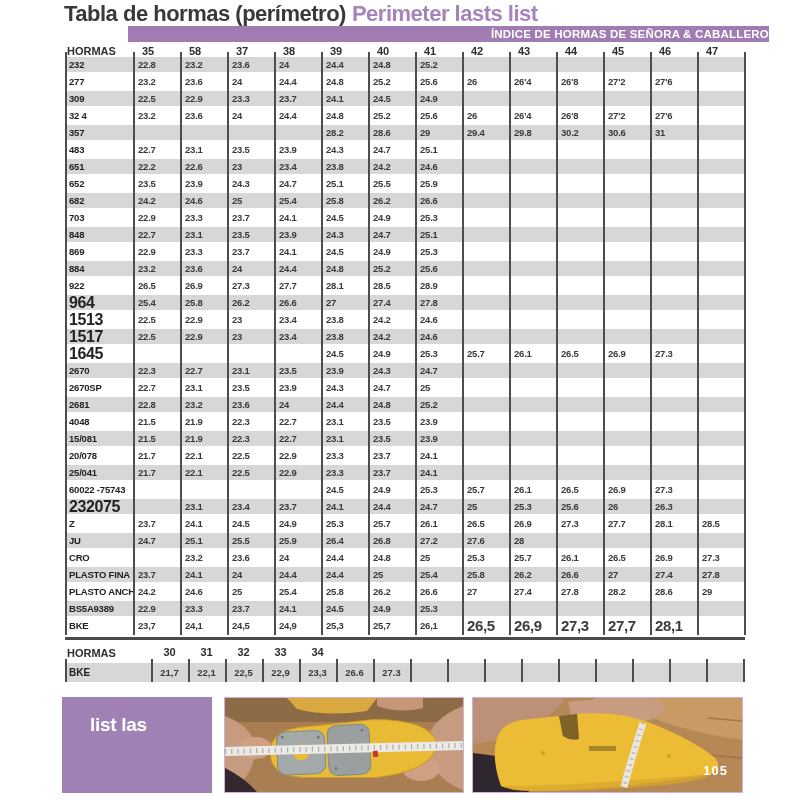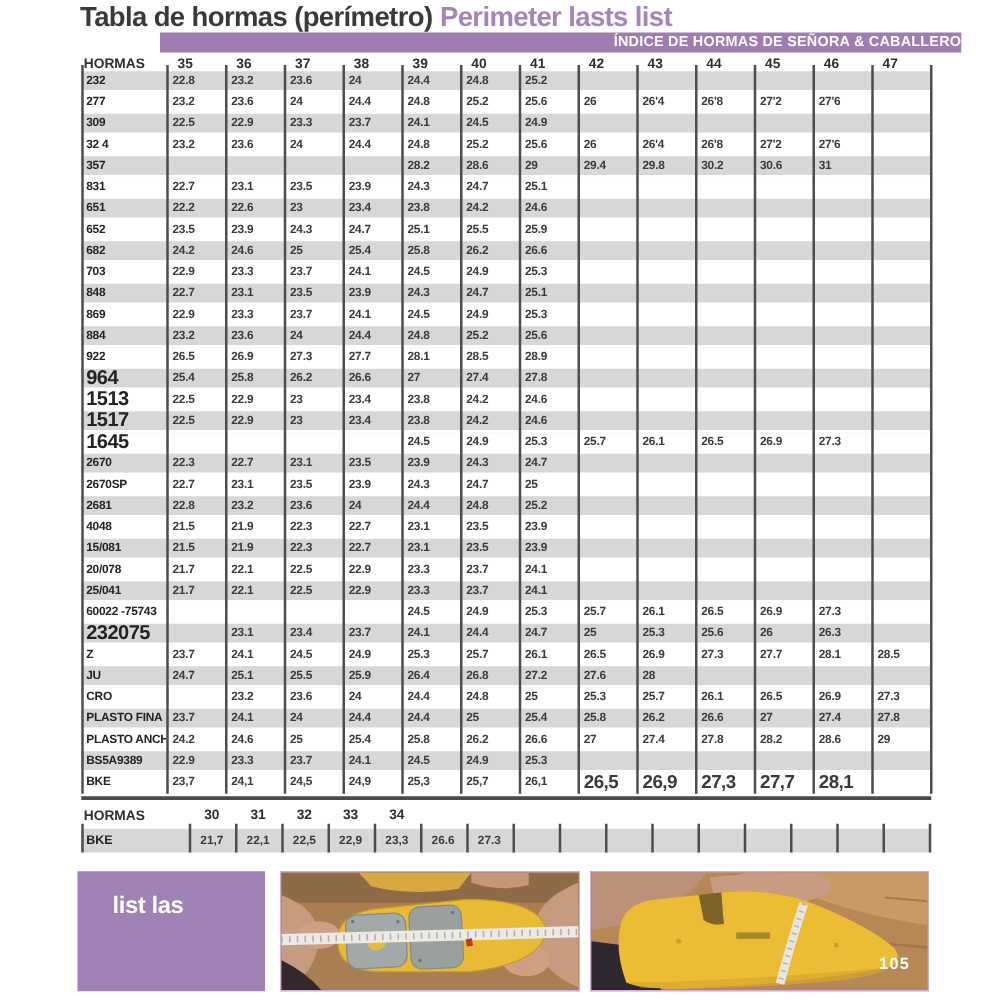--- a/index.html
+++ b/index.html
@@ -64,21 +64,21 @@
 
   <div class="title">
     <span class="t-es">Tabla de hormas (perímetro)</span><span class="t-en">Perimeter lasts list</span>
   </div>
 
   <div class="banner">ÍNDICE DE HORMAS DE SEÑORA &amp; CABALLERO</div>
 
   <div class="mt-head">
     <div class="hl">HORMAS</div>
   <div class="hc">35</div>
-      <div class="hc">36</div>
+      <div class="hc">58</div>
       <div class="hc">37</div>
       <div class="hc">38</div>
       <div class="hc">39</div>
       <div class="hc">40</div>
       <div class="hc">41</div>
       <div class="hc">42</div>
       <div class="hc">43</div>
       <div class="hc">44</div>
       <div class="hc">45</div>
       <div class="hc">46</div>
@@ -160,21 +160,21 @@
         <div class="vc">28.6</div>
         <div class="vc">29</div>
         <div class="vc">29.4</div>
         <div class="vc">29.8</div>
         <div class="vc">30.2</div>
         <div class="vc">30.6</div>
         <div class="vc">31</div>
         <div class="vc"></div>
       </div>
       <div class="trow w">
-        <div class="rl">831</div>
+        <div class="rl">483</div>
         <div class="vc">22.7</div>
         <div class="vc">23.1</div>
         <div class="vc">23.5</div>
         <div class="vc">23.9</div>
         <div class="vc">24.3</div>
         <div class="vc">24.7</div>
         <div class="vc">25.1</div>
         <div class="vc"></div>
         <div class="vc"></div>
         <div class="vc"></div>

